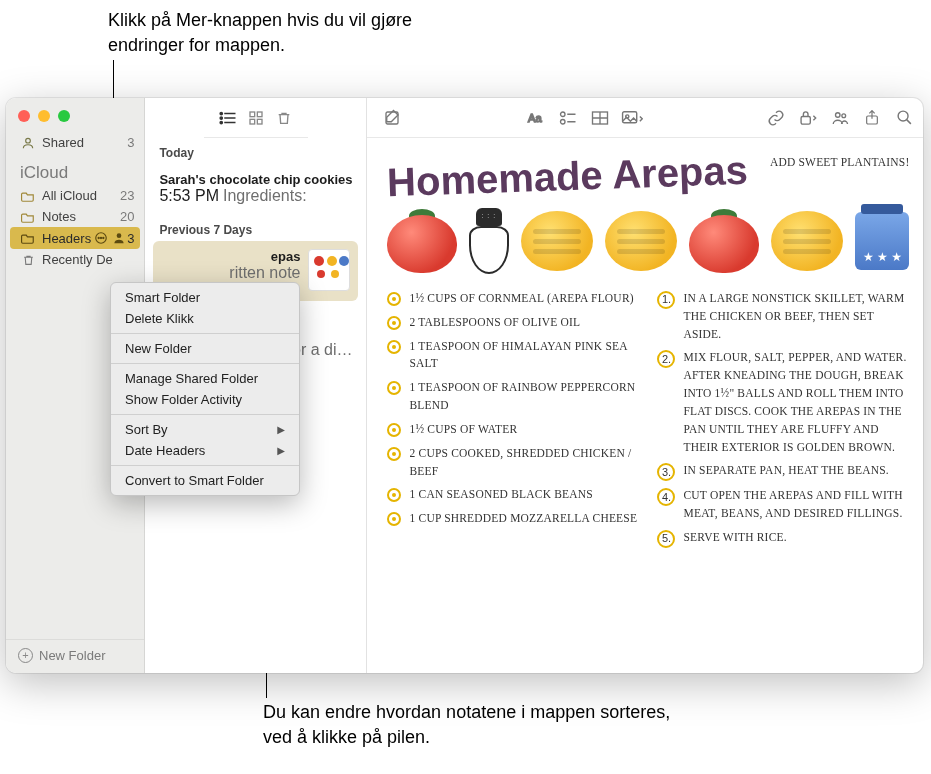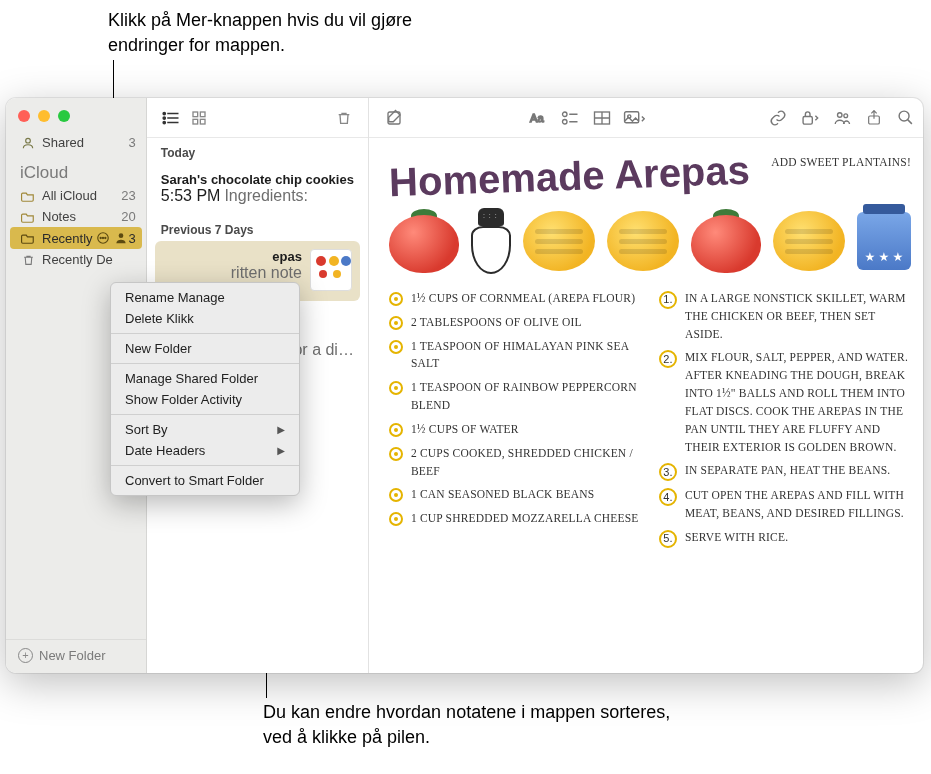--- a/index.html
+++ b/index.html
@@ -25,21 +25,21 @@
 .sb-item .label { flex: 1; white-space: nowrap; overflow: hidden; text-overflow: ellipsis; }
 .sb-item .count { color: #7a7a7a; }
 .sb-section { padding: 10px 14px 2px 14px; color: #7a7a7a; font-size: 17px; }
 .sb-item.selected { background: #d9b94d; border-radius: 4px; margin: 0 4px; padding-left: 10px; padding-right: 6px; color: #2b2b2b; }
 .sb-item.selected .count { color: #2b2b2b; }
 .more-dots, .share-icon { width: 16px; height: 16px; display:inline-flex; align-items:center; justify-content:center; margin-left:2px; }
 .sidebar-footer { margin-top: auto; padding: 8px 12px 10px 12px; color: #7a7a7a; display:flex; align-items:center; gap:6px; border-top: 1px solid #dcdcda; }
 .plus-circle { width: 15px; height: 15px; border:1.3px solid #888; border-radius:50%; display:flex; align-items:center; justify-content:center; font-size:11px; line-height:1; color:#888; }
 
 
-.mid { width: 270px; border-right: 1px solid #e2e2e2; display:flex; flex-direction:column; }
+.mid { width: 270px; border-right: 1px solid #e2e2e2; display:flex; flex-direction:column;align-items:center; }
 .mid-toolbar { height: 40px; display:flex; align-items:center; padding: 0 10px; border-bottom: 1px solid #e8e8e8; }
 .tb-btn { width: 28px; height: 24px; display:flex; align-items:center; justify-content:center; color:#6a6a6a; border-radius:4px; }
 .tb-btn.active { color:#2b2b2b; }
 .mid-toolbar .spacer { flex:1; }
 .mid-list { flex:1; overflow:auto; }
 .list-section { padding: 8px 14px 4px 14px; font-size: 12px; font-weight:600; color:#4a4a4a; }
 .note-item { padding: 8px 14px 10px 14px; }
 .note-item.selected { background: #e9e1c7; border-radius: 6px; margin: 0 8px; padding: 8px 8px 10px 8px; display:flex; gap:8px; }
 .note-title { font-size: 13px; font-weight:600; color:#1c1c1c; white-space:nowrap; overflow:hidden; text-overflow:ellipsis; }
 .note-sub { font-size: 16px; color:#6e6e6e; white-space:nowrap; overflow:hidden; text-overflow:ellipsis; }
@@ -141,21 +141,21 @@
         </span>
       <span class="label">Notes</span>
       <span class="count">20</span>
     </div>
     <div class="sb-item selected">
       <span class="icon">
           <svg width="14" height="12" viewBox="0 0 24 20" fill="none" stroke="#5c4a10" stroke-width="2">
             <path d="M3 5h6l2 3h10v9a2 2 0 0 1-2 2H3a2 2 0 0 1-2-2V7a2 2 0 0 1 2-2z"></path>
           </svg>
         </span>
-      <span class="label">Recently</span>
+      <span class="label">Headers</span>
       <span class="more-dots">
           <svg width="14" height="14" viewBox="0 0 24 24" fill="none" stroke="#5c4a10" stroke-width="2">
             <circle cx="12" cy="12" r="9"></circle>
             <circle cx="8" cy="12" r="1" fill="#5c4a10"></circle>
             <circle cx="12" cy="12" r="1" fill="#5c4a10"></circle>
             <circle cx="16" cy="12" r="1" fill="#5c4a10"></circle>
           </svg>
         </span>
       <span class="share-icon">
           <svg width="14" height="14" viewBox="0 0 24 24" fill="#5c4a10">
@@ -388,21 +388,21 @@
               <span class="numb">5.</span>
               <span class="uc">Serve with rice.</span>
             </li>
         </ul>
       </div>
     </div>
   </div>
 
   <div class="ctxmenu" id="ctx">
       <div class="mi">
-        <span>Rename Manage</span>
+        <span>Smart Folder</span>
       </div>
       <div class="mi">
         <span>Delete Klikk</span>
       </div>
       <div class="sep"></div>
       <div class="mi">
         <span>New Folder</span>
       </div>
       <div class="sep"></div>
       <div class="mi">

